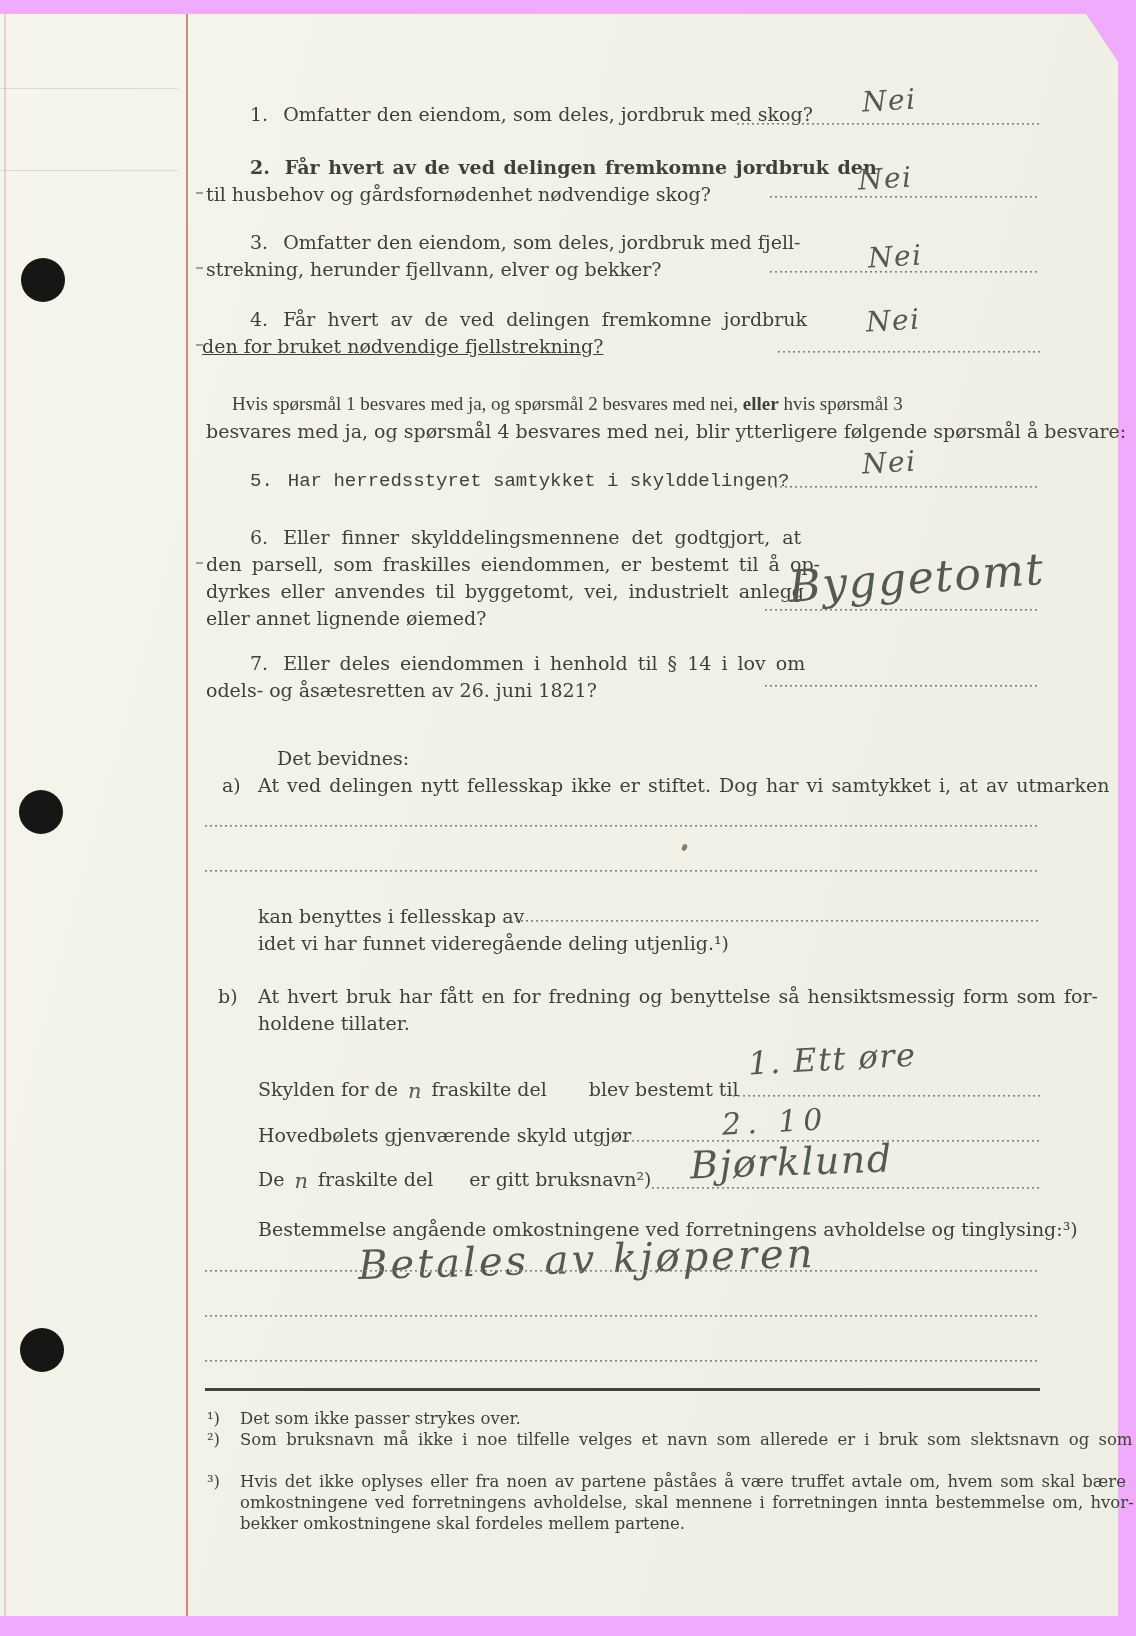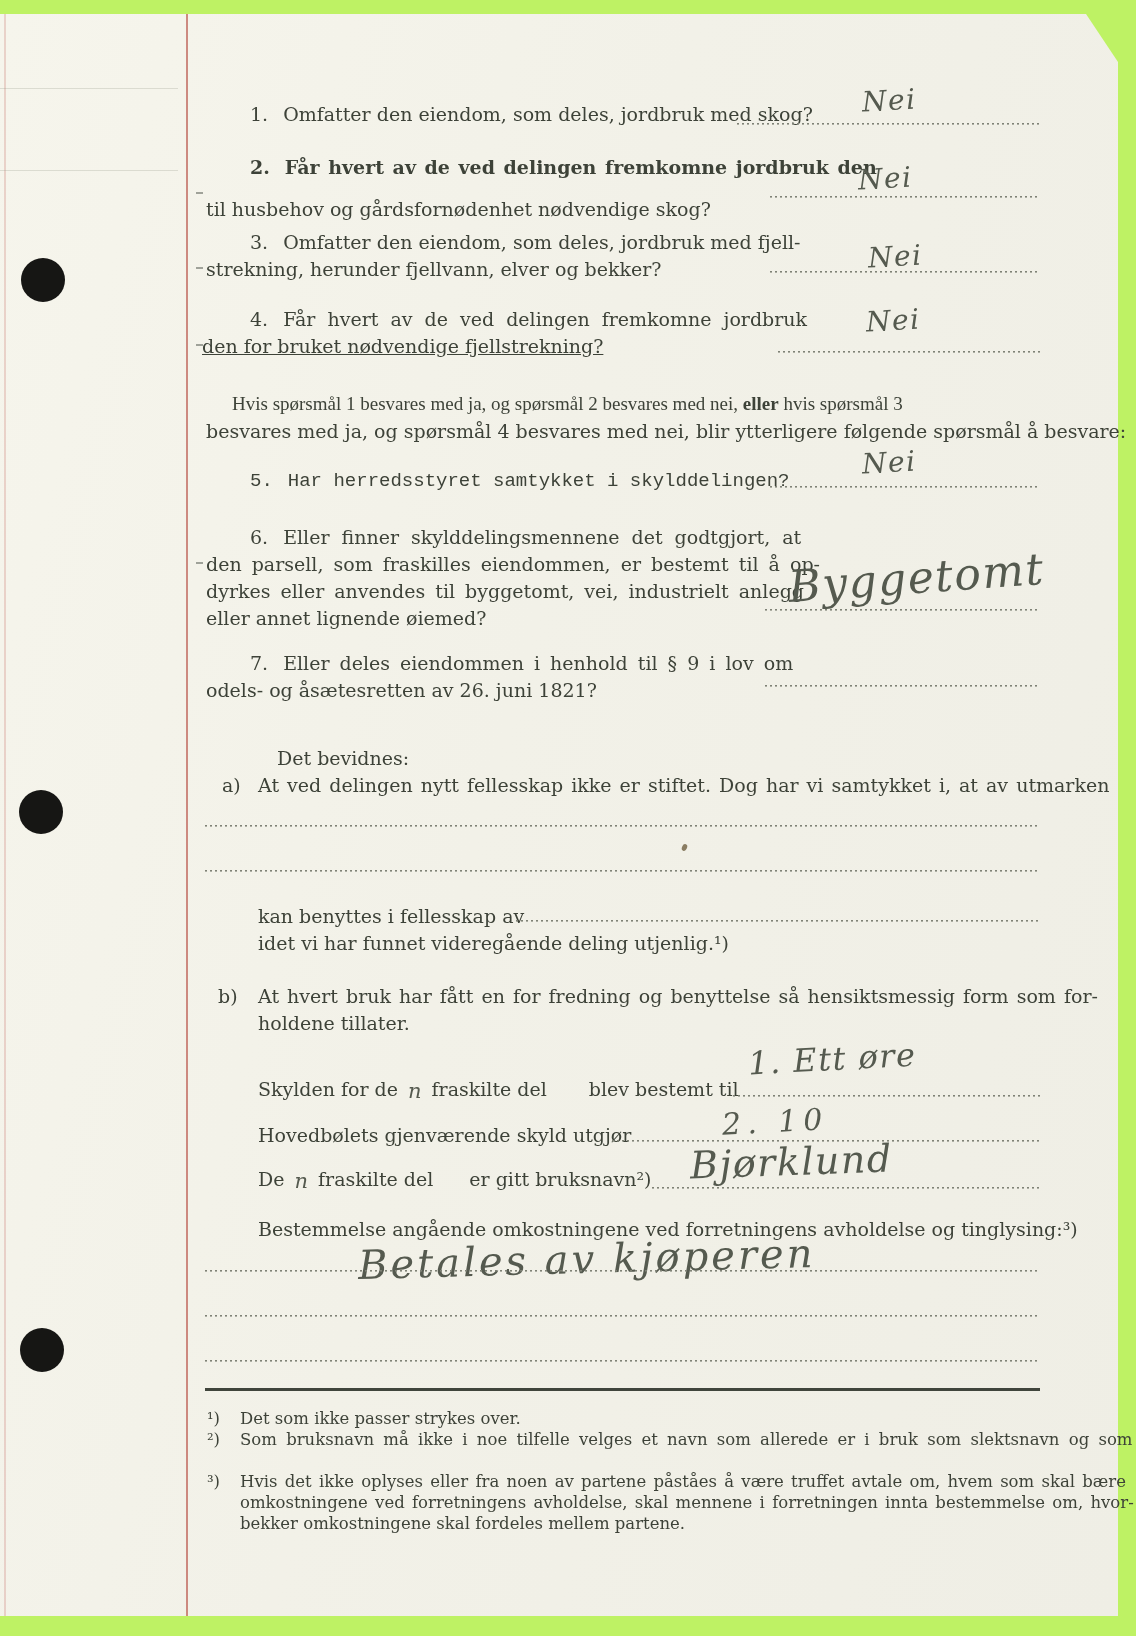--- a/index.html
+++ b/index.html
@@ -1,16 +1,16 @@
 <!DOCTYPE html>
 <html><head>
 <meta charset="utf-8">
 <style>
   html,body{margin:0;padding:0;background:#0c0c0a;}
-  #stage{position:relative;width:1136px;height:1636px;overflow:hidden;background:#bef264;
+  #stage{position:relative;width:1136px;height:1636px;overflow:hidden;background:#f0abfc;
          font-family:"DejaVu Serif", serif;}
   #paper{position:absolute;left:0;top:14px;width:1118px;height:1602px;
          background:linear-gradient(105deg,#f6f5ec 0%,#f2f1e8 45%,#efeee5 100%);
          clip-path:polygon(0 0,1086px 0,1118px 48px,1118px 1602px,0 1602px);}
   .edge-tint{position:absolute;left:4px;top:14px;width:2px;height:1602px;background:rgba(200,120,110,.28);}
   .margin-rule{position:absolute;left:186px;top:14px;width:2px;height:1602px;background:rgba(193,108,98,.78);}
   .hole{position:absolute;width:44px;height:44px;border-radius:50%;background:#161614;}
   .bleed{position:absolute;left:0;width:178px;height:1px;background:rgba(150,155,140,.28);}
   .print{position:absolute;font-size:19px;line-height:26px;color:#3d4238;white-space:nowrap;}
   .fn{font-size:16.5px;line-height:21px;}
@@ -49,21 +49,21 @@
   <div class="print" style="left:250px;top:101px;">
     <span class="num">1.</span><span>Omfatter den eiendom, som deles, jordbruk med skog?</span>
   </div>
   <div class="hand" style="left:862px;top:84px;font-size:28px;">Nei</div>
   <div class="leader" style="left:737px;top:123px;width:303px;"></div>
 
   <div class="print ws1" style="left:250px;top:154px;font-weight:bold;">
     <span class="num">2.</span><span>Får hvert av de ved delingen fremkomne jordbruk den</span>
   </div>
   <div class="tick" style="left:196px;top:192px;"></div>
-  <div class="print" style="left:206px;top:181px;margin-top:15px;">til husbehov og gårdsfornødenhet nødvendige skog?</div>
+  <div class="print" style="left:206px;top:181px;">til husbehov og gårdsfornødenhet nødvendige skog?</div>
   <div class="hand" style="left:858px;top:162px;font-size:28px;">Nei</div>
   <div class="leader" style="left:770px;top:196px;width:270px;"></div>
 
   <div class="print" style="left:250px;top:229px;">
     <span class="num">3.</span><span>Omfatter den eiendom, som deles, jordbruk med fjell-</span>
   </div>
   <div class="tick" style="left:196px;top:267px;"></div>
   <div class="print" style="left:206px;top:256px;">strekning, herunder fjellvann, elver og bekker?</div>
   <div class="hand" style="left:868px;top:240px;font-size:28px;">Nei</div>
   <div class="leader" style="left:770px;top:271px;width:270px;"></div>
@@ -91,21 +91,21 @@
     <span class="num">6.</span><span>Eller finner skylddelingsmennene det godtgjort, at</span>
   </div>
   <div class="tick" style="left:196px;top:562px;"></div>
   <div class="print ws2" style="left:206px;top:551px;">den parsell, som fraskilles eiendommen, er bestemt til å op-</div>
   <div class="print ws2" style="left:206px;top:578px;">dyrkes eller anvendes til byggetomt, vei, industrielt anlegg</div>
   <div class="print" style="left:206px;top:605px;">eller annet lignende øiemed?</div>
   <div class="hand" style="left:788px;top:552px;font-size:44px;transform:rotate(-4deg);">Byggetomt</div>
   <div class="leader" style="left:765px;top:609px;width:275px;"></div>
 
   <div class="print ws2" style="left:250px;top:650px;">
-    <span class="num">7.</span><span>Eller deles eiendommen i henhold til § 9 i lov om</span>
+    <span class="num">7.</span><span>Eller deles eiendommen i henhold til § 14 i lov om</span>
   </div>
   <div class="print" style="left:206px;top:677px;">odels- og åsætesretten av 26. juni 1821?</div>
   <div class="leader" style="left:765px;top:685px;width:275px;"></div>
 
   <div class="print" style="left:277px;top:745px;">Det bevidnes:</div>
 
   <div class="print" style="left:222px;top:772px;">a)</div>
   <div class="print ws1" style="left:258px;top:772px;">At ved delingen nytt fellesskap ikke er stiftet. Dog har vi samtykket i, at av utmarken</div>
 
   <div class="leader" style="left:205px;top:825px;width:835px;"></div>

